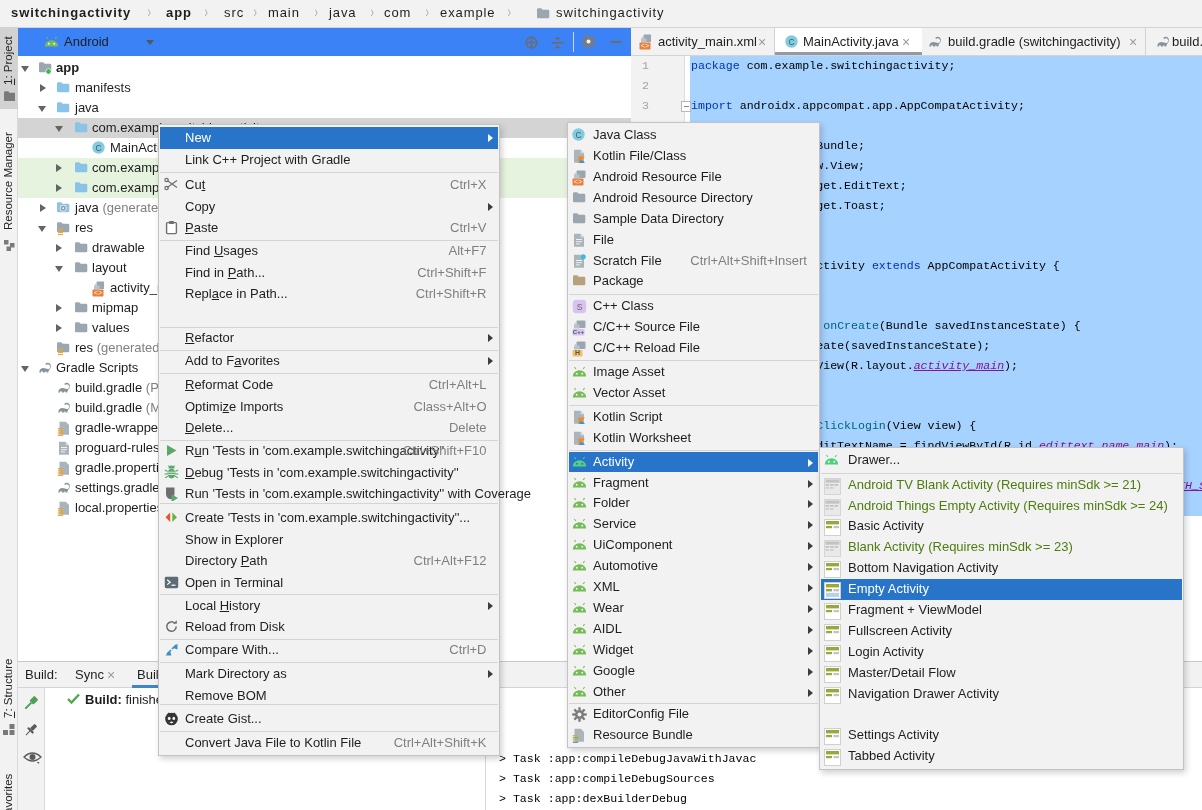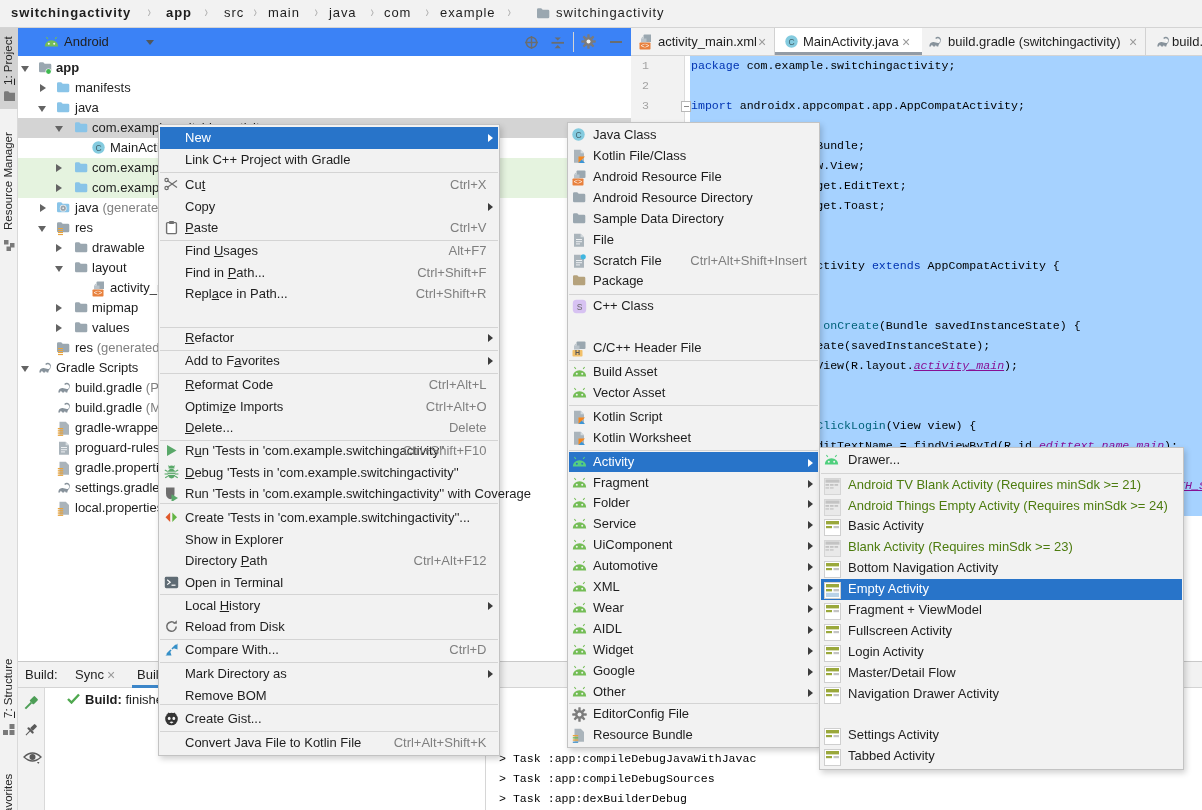--- a/index.html
+++ b/index.html
@@ -597,21 +597,21 @@
     <div class="mi" style="top:225.7px">
       <span class="lb" style="left:25.5px">Add to F<u>a</u>vorites</span>
       <div class="mar" style="right:5px"></div>
     </div>
     <div class="mi" style="top:249.7px">
       <span class="lb" style="left:25.5px"><u>R</u>eformat Code</span>
       <span class="sc" style="right:11px">Ctrl+Alt+L</span>
     </div>
     <div class="mi" style="top:271.2px">
       <span class="lb" style="left:25.5px">Optimi<u>z</u>e Imports</span>
-      <span class="sc" style="right:11px">Ctrl+Alt+O</span>
+      <span class="sc" style="right:11px">Class+Alt+O</span>
     </div>
     <div class="mi" style="top:292.7px">
       <span class="lb" style="left:25.5px"><u>D</u>elete...</span>
       <span class="sc" style="right:11px">Delete</span>
     </div>
     <div class="mi" style="top:315.7px">
       <span class="micn" style="left:4.5px">
         <svg width="15" height="15" viewBox="0 0 15 15" style="position:absolute;left:0px;top:0px">
           <path d="M3 2 L12.5 7.5 L3 13z" fill="#59a869"></path>
         </svg>
@@ -825,43 +825,55 @@
     </div>
     <div class="mi mi2" style="top:172.7px">
       <span class="micn" style="left:3.5px">
         <svg width="16" height="16" viewBox="0 0 16 16" style="position:absolute;left:0px;top:0px">
           <rect x="0.8" y="0.8" width="13.4" height="13.4" rx="3.6" fill="#d7c2f2"></rect>
           <text x="7.5" y="10.6" font-size="8.5" text-anchor="middle" fill="#6a6a6a" font-family="Liberation Sans">S</text>
         </svg>
       </span>
       <span class="lb" style="left:24.5px">C++ Class</span>
     </div>
+    <div class="mi mi2" style="top:193.6px">
+      <span class="micn" style="left:3.5px">
+        <svg width="16" height="16" viewBox="0 0 16 16" style="position:absolute;left:0px;top:0px">
+          <rect x="4.5" y="0.5" width="9" height="7.5" rx="1" fill="#9aa7b0"></rect>
+          <path d="M2 4.5 h5.5 v4 H2z" fill="#b9c2c9"></path>
+          <path d="M2 4.5 l2-2 v2z" fill="#b9c2c9"></path>
+          <rect x="0.5" y="9" width="12" height="6.5" rx="0.8" fill="#d7c2f2"></rect>
+          <text x="6.5" y="14.2" font-size="6" text-anchor="middle" fill="#555" font-family="Liberation Sans" font-weight="bold">C++</text>
+        </svg>
+      </span>
+      <span class="lb" style="left:24.5px">C/C++ Source File</span>
+    </div>
     <div class="mi mi2" style="top:214.5px">
       <span class="micn" style="left:3.5px">
         <svg width="16" height="16" viewBox="0 0 16 16" style="position:absolute;left:0px;top:0px">
           <rect x="4.5" y="0.5" width="9" height="7.5" rx="1" fill="#9aa7b0"></rect>
           <path d="M2 4.5 h5.5 v4 H2z" fill="#b9c2c9"></path>
           <path d="M2 4.5 l2-2 v2z" fill="#b9c2c9"></path>
           <rect x="0.5" y="9" width="10" height="6.5" rx="0.8" fill="#f2c069"></rect>
           <text x="5.5" y="14.4" font-size="7" text-anchor="middle" fill="#555" font-family="Liberation Sans" font-weight="bold">H</text>
         </svg>
       </span>
-      <span class="lb" style="left:24.5px">C/C++ Header File</span>
+      <span class="lb" style="left:24.5px">C/C++ Reload File</span>
     </div>
     <div class="mi mi2" style="top:238.8px">
       <span class="micn" style="left:3.5px">
         <svg width="16" height="16" viewBox="0 0 16 16" style="position:absolute;left:0px;top:0px">
           <path d="M0.8 11.5 a6.7 6.2 0 0 1 13.4 0 z" fill="#74bd56"></path>
           <line x1="3.8" y1="4" x2="2.4" y2="2" stroke="#74bd56" stroke-width="1.1"></line>
           <line x1="11.2" y1="4" x2="12.6" y2="2" stroke="#74bd56" stroke-width="1.1"></line>
           <circle cx="4.8" cy="8.7" r="1" fill="#f2f2f2"></circle>
           <circle cx="10.2" cy="8.7" r="1" fill="#f2f2f2"></circle>
         </svg>
       </span>
-      <span class="lb" style="left:24.5px">Build Asset</span>
+      <span class="lb" style="left:24.5px">Image Asset</span>
     </div>
     <div class="mi mi2" style="top:259.7px">
       <span class="micn" style="left:3.5px">
         <svg width="16" height="16" viewBox="0 0 16 16" style="position:absolute;left:0px;top:0px">
           <path d="M0.8 11.5 a6.7 6.2 0 0 1 13.4 0 z" fill="#74bd56"></path>
           <line x1="3.8" y1="4" x2="2.4" y2="2" stroke="#74bd56" stroke-width="1.1"></line>
           <line x1="11.2" y1="4" x2="12.6" y2="2" stroke="#74bd56" stroke-width="1.1"></line>
           <circle cx="4.8" cy="8.7" r="1" fill="#f2f2f2"></circle>
           <circle cx="10.2" cy="8.7" r="1" fill="#f2f2f2"></circle>
         </svg>

